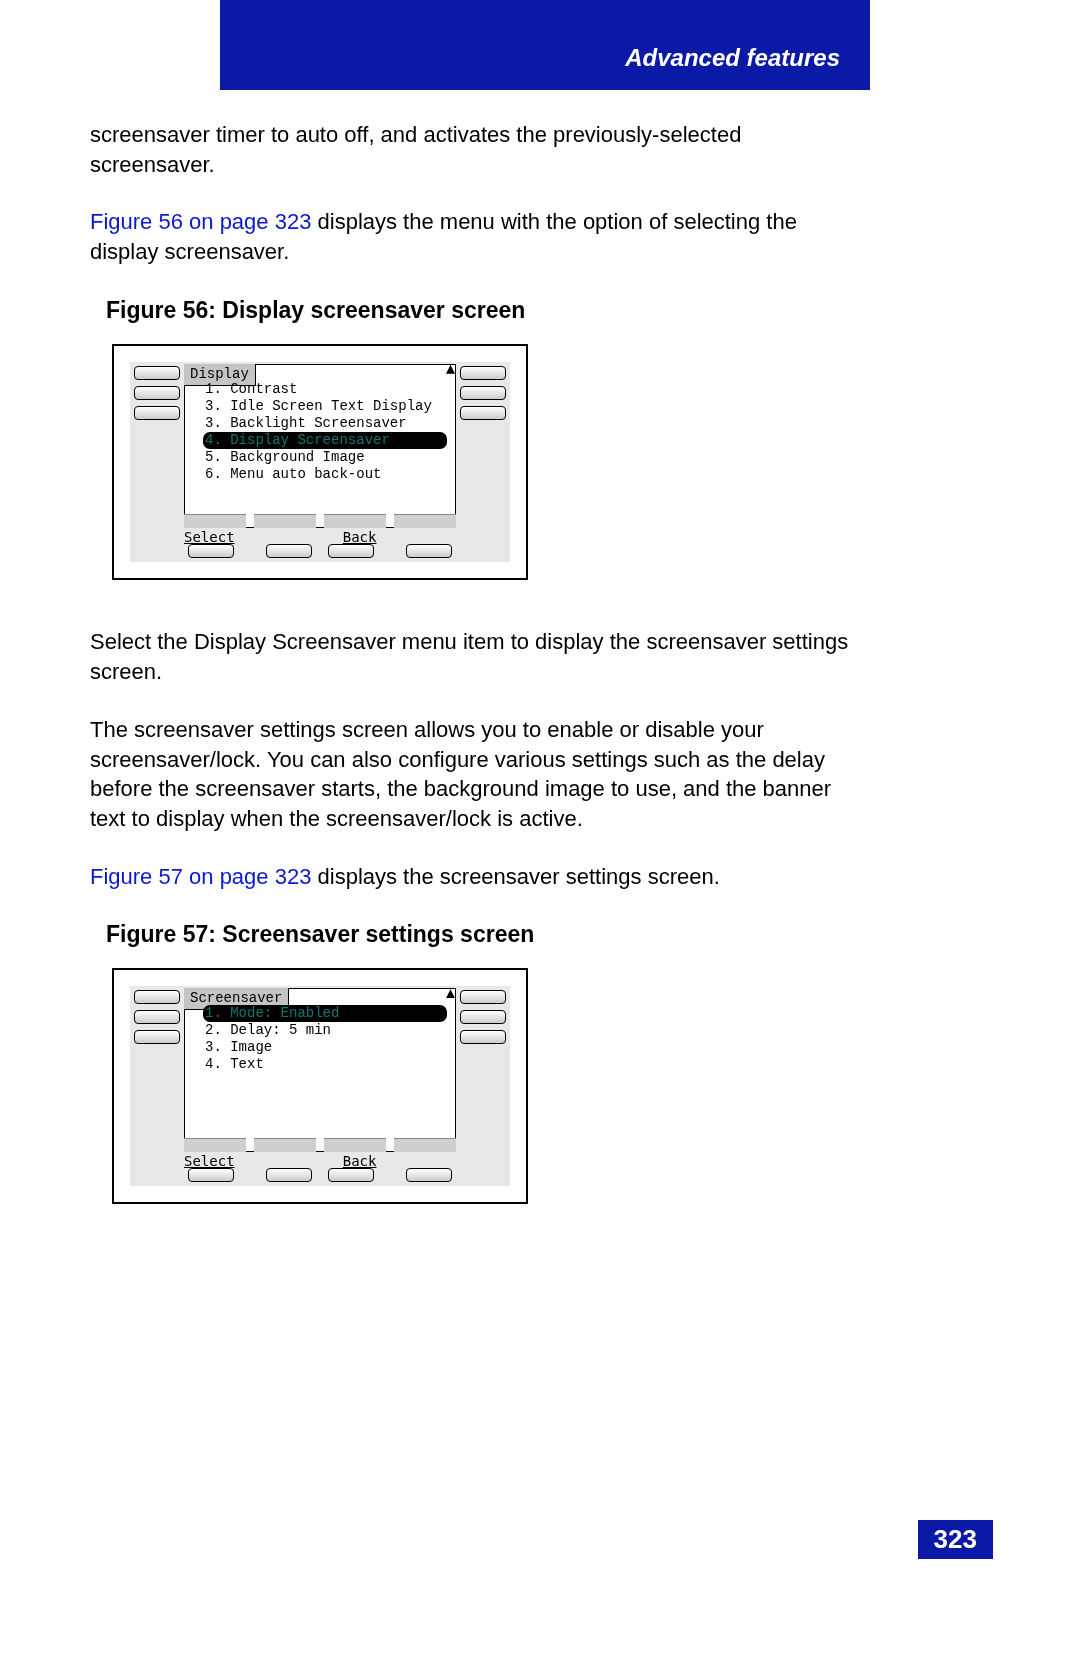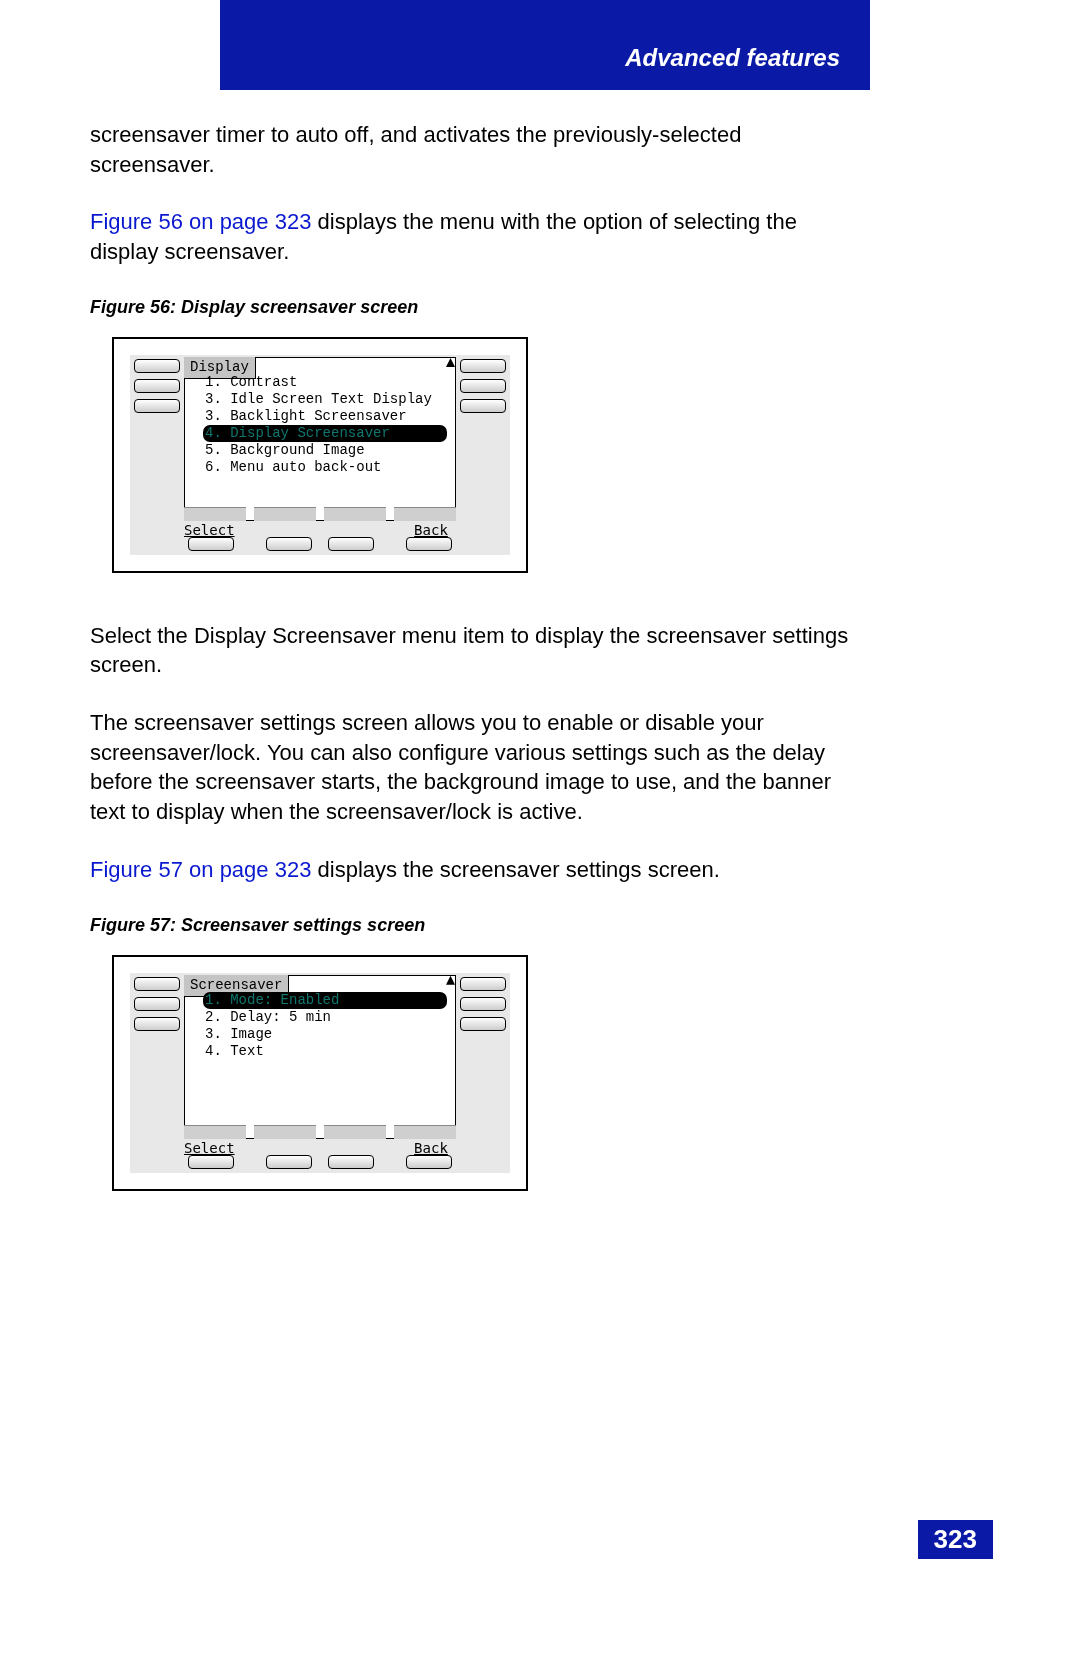--- a/index.html
+++ b/index.html
@@ -2,33 +2,33 @@
 <html><head>
 <meta charset="utf-8">
 <style>
   html,body{margin:0;padding:0;background:#fff;font-family:Arial,Helvetica,sans-serif;color:#000;}
   .page{width:1080px;height:1669px;position:relative;box-sizing:border-box;}
   .header-bar{position:absolute;left:220px;top:0;width:650px;height:90px;background:#0a19a6;font-style:italic;}
   .header-text{position:absolute;right:30px;bottom:18px;color:#fff;font-weight:bold;font-size:24px;font-family:"Segoe UI",Arial,sans-serif;}
   .content{position:absolute;left:90px;top:120px;width:780px;font-size:22px;line-height:1.35;}
   .para{margin:0 0 28px 0;}
   a.figref{color:#0a19d0;text-decoration:none;}
-  .fig-title{font-weight:bold;font-size:18px;font-family:"Segoe UI",Arial,sans-serif;margin:6px 0 18px 0;font-style:italic;}
+  .fig-title{font-weight:bold;font-size:23px;font-family:"Segoe UI",Arial,sans-serif;margin:6px 0 18px 16px;}
   
   .lcd-wrap{margin:0 0 40px 22px;border:2px solid #000;padding:16px;display:inline-block;background:#fff;}
   .lcd{width:380px;height:200px;background-image:radial-gradient(#8c8c8c 0.6px, transparent 0.6px);background-size:4px 4px;background-color:#e8e8e8;position:relative;border:0;}
   .lcd-body{position:absolute;left:54px;right:54px;top:2px;bottom:34px;background:#fff;border:1px solid #000;font-family:"Lucida Console","Courier New",monospace;font-size:14px;}
   .lcd-title{position:absolute;left:-1px;top:-1px;background:#c4c4c4;padding:1px 6px;font-size:14px;border-right:1px solid #000;border-bottom:1px solid #000;}
   .lcd-items{position:absolute;left:18px;top:16px;right:8px;}
   .lcd-items div{white-space:nowrap;line-height:17px;padding:0 2px;}
   .lcd-items div.sel{background:#000;color:#0f766e;border-radius:7px;}
   .scroll-up,.scroll-down{position:absolute;right:0;width:9px;height:9px;background:#000;}
   .scroll-up{top:0;clip-path:polygon(50% 0,100% 100%,0 100%);} 
   .scroll-down{bottom:0;clip-path:polygon(0 0,100% 0,50% 100%);} 
-  .lcd-softkeys{position:absolute;left:54px;right:54px;bottom:20px;height:14px;display:flex;justify-content:space-between;font-family:"Lucida Console",monospace;font-size:14px;}
+  .lcd-softkeys{position:absolute;left:54px;right:54px;bottom:20px;height:14px;display:flex;font-family:"Lucida Console",monospace;font-size:14px;}
   .lcd-softkeys span{display:inline-block;min-width:50px;text-align:center;text-decoration:underline;}
   .phys-key{position:absolute;width:44px;height:12px;border:1px solid #000;border-radius:4px;background:linear-gradient(#fff,#ccc);}
   .phys-key.l1{left:4px;top:4px;} .phys-key.l2{left:4px;top:24px;} .phys-key.l3{left:4px;top:44px;}
   .phys-key.r1{right:4px;top:4px;} .phys-key.r2{right:4px;top:24px;} .phys-key.r3{right:4px;top:44px;}
   .phys-key.b1{left:58px;bottom:4px;} .phys-key.b2{left:136px;bottom:4px;} .phys-key.b3{right:136px;bottom:4px;} .phys-key.b4{right:58px;bottom:4px;}
   .soft-shade{position:absolute;left:54px;right:54px;bottom:34px;height:14px;display:flex;gap:8px;}
   .soft-shade span{flex:1;background:#cfcfcf;border-top:1px solid #888;}
   
   .pagenum-box{position:absolute;right:87px;bottom:110px;background:#0a19a6;color:#fff;font-weight:bold;font-size:26px;padding:4px 16px;font-family:"Segoe UI",Arial,sans-serif;}
 </style>

